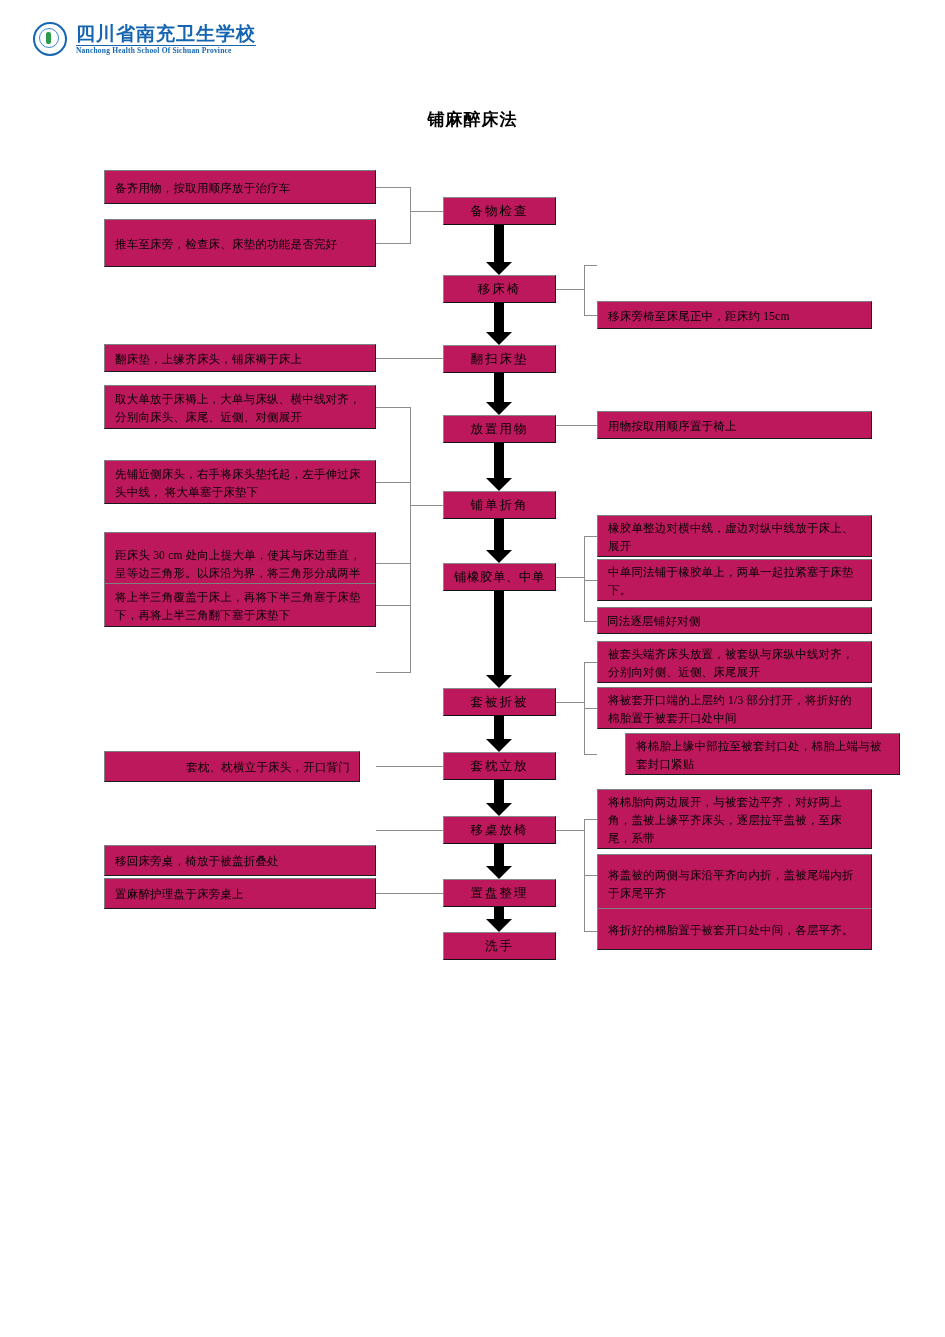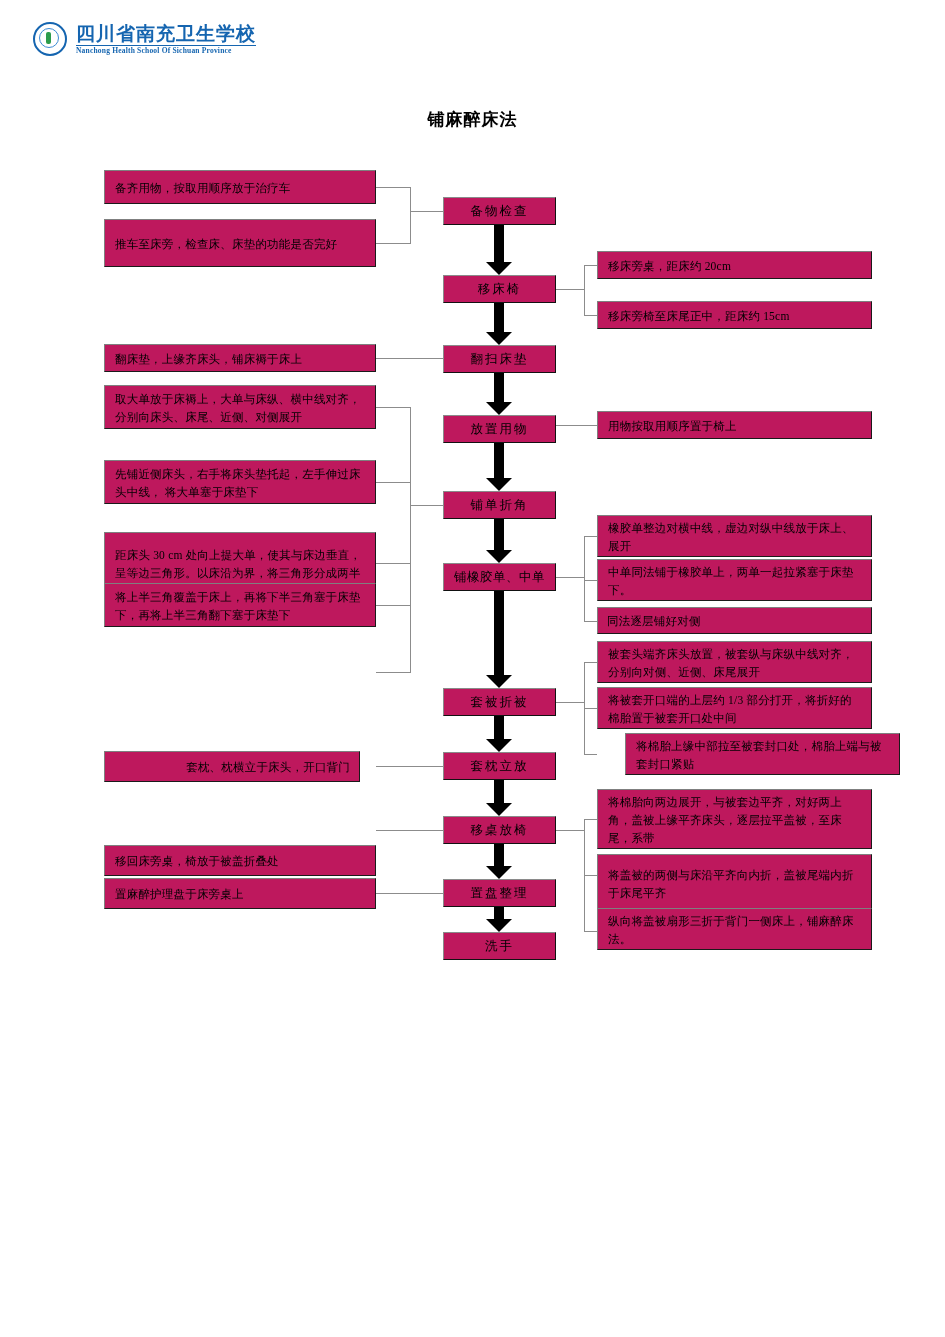--- a/index.html
+++ b/index.html
@@ -279,23 +279,20 @@
   <div class="node side" style="left:104px; top:751px; width:256px; height:31px;text-align:right;">
     <span>套枕、枕横立于床头，开口背门</span>
   </div>
   <div class="node side" style="left:104px; top:815px; width:272px; height:31px;margin-top:30px;">
     <span>移回床旁桌，椅放于被盖折叠处</span>
   </div>
   <div class="node side" style="left:104px; top:878px; width:272px; height:31px;">
     <span>置麻醉护理盘于床旁桌上</span>
   </div>
 
-  <div class="node side" style="left:597px; top:251px; width:275px; height:28px;">
-    <span>移床旁桌，距床约 20cm</span>
-  </div>
   <div class="node side" style="left:597px; top:301px; width:275px; height:28px;">
     <span>移床旁椅至床尾正中，距床约 15cm</span>
   </div>
   <div class="node side" style="left:597px; top:411px; width:275px; height:28px;">
     <span>用物按取用顺序置于椅上</span>
   </div>
   <div class="node side" style="left:597px; top:515px; width:275px; height:42px;">
     <span>橡胶单整边对横中线，虚边对纵中线放于床上、展开</span>
   </div>
   <div class="node side" style="left:597px; top:559px; width:275px; height:42px;">
@@ -313,21 +310,21 @@
   <div class="node side" style="left:597px; top:733px; width:275px; height:42px;margin-left:28px;">
     <span>将棉胎上缘中部拉至被套封口处，棉胎上端与被套封口紧贴</span>
   </div>
   <div class="node side" style="left:597px; top:789px; width:275px; height:60px;">
     <span>将棉胎向两边展开，与被套边平齐，对好两上角，盖被上缘平齐床头，逐层拉平盖被，至床尾，系带</span>
   </div>
   <div class="node side" style="left:597px; top:854px; width:275px; height:58px;">
     <span>将盖被的两侧与床沿平齐向内折，盖被尾端内折于床尾平齐</span>
   </div>
   <div class="node side" style="left:597px; top:908px; width:275px; height:42px;">
-    <span>纵向将盖被扇形三折于背门一侧床上，铺麻醉床法。</span>
+    <span>将折好的棉胎置于被套开口处中间，各层平齐。</span>
   </div>
 
   <div class="hline" style="left:376px; top:187px; width:34px;"></div>
   <div class="hline" style="left:376px; top:243px; width:34px;"></div>
   <div class="vline" style="left:410px; top:187px; height:57px;"></div>
   <div class="hline" style="left:410px; top:211px; width:33px;"></div>
 
   <div class="hline" style="left:556px; top:289px; width:28px;"></div>
   <div class="vline" style="left:584px; top:265px; height:50px;"></div>
   <div class="hline" style="left:584px; top:265px; width:13px;"></div>

